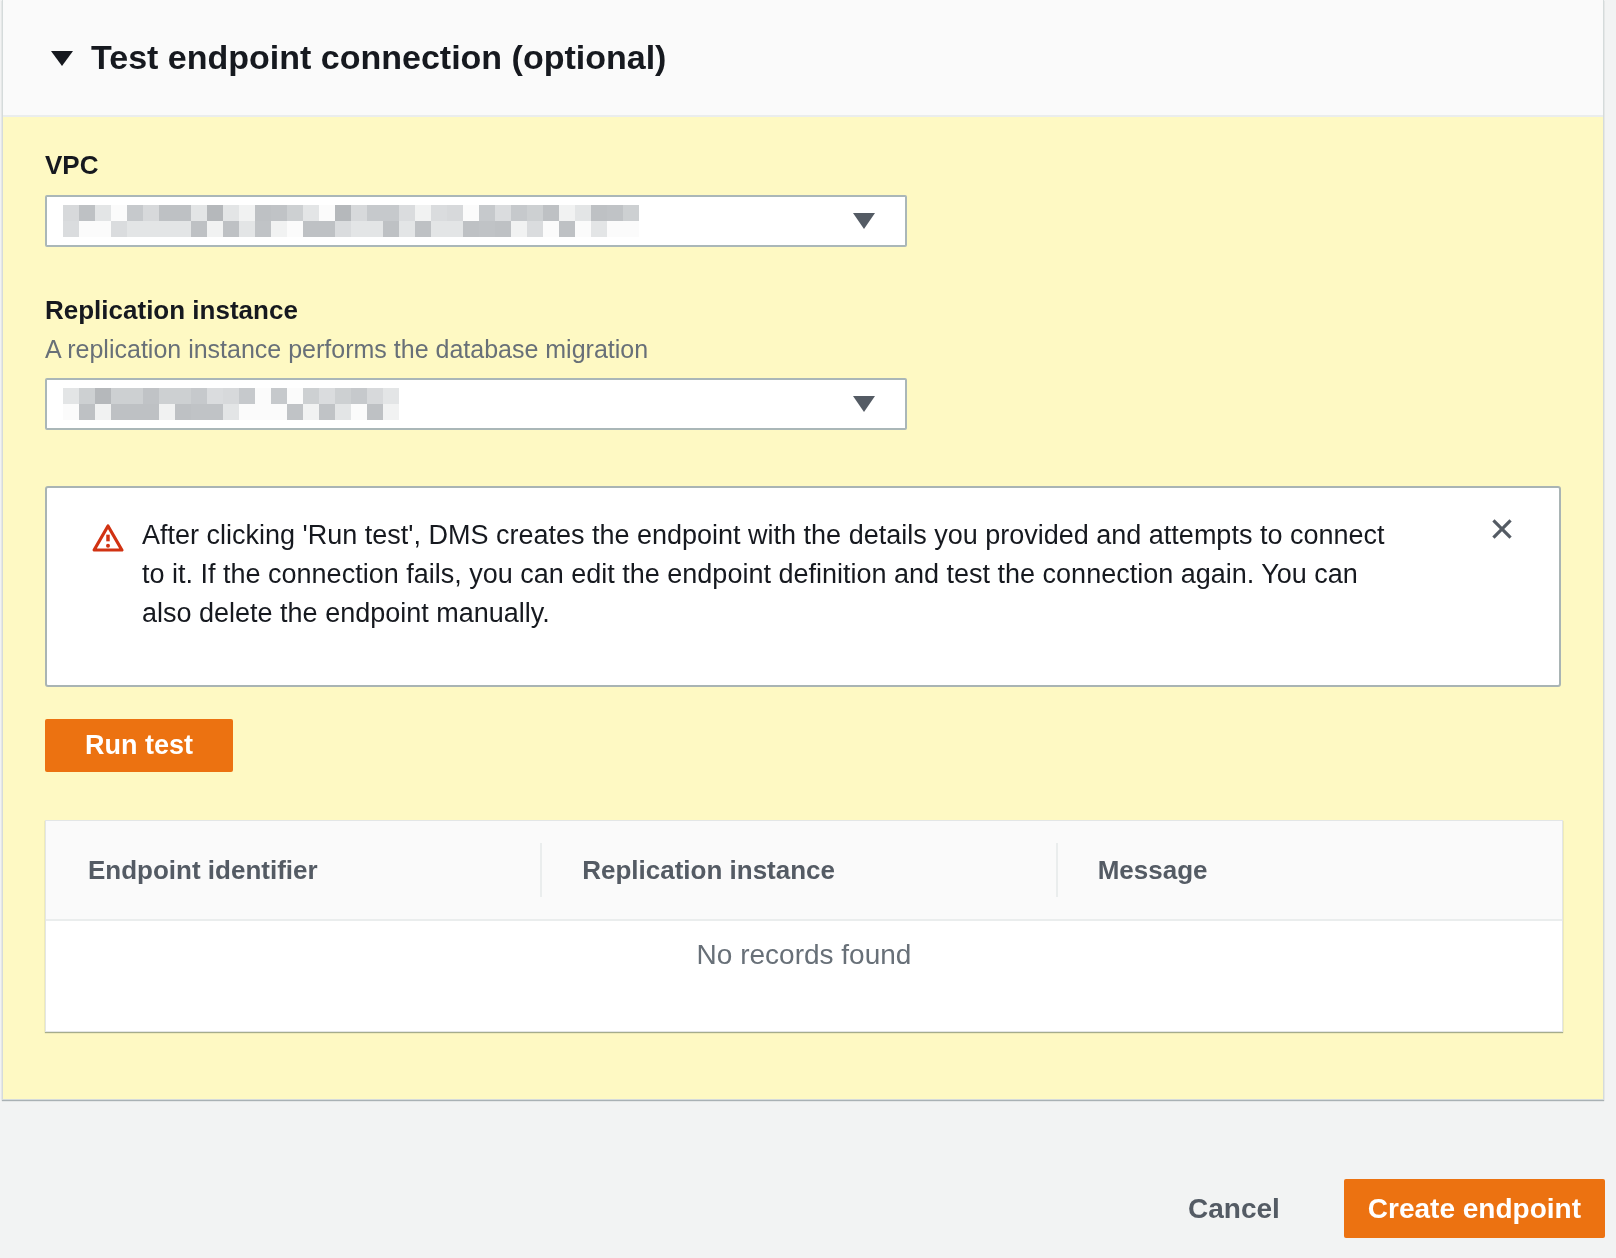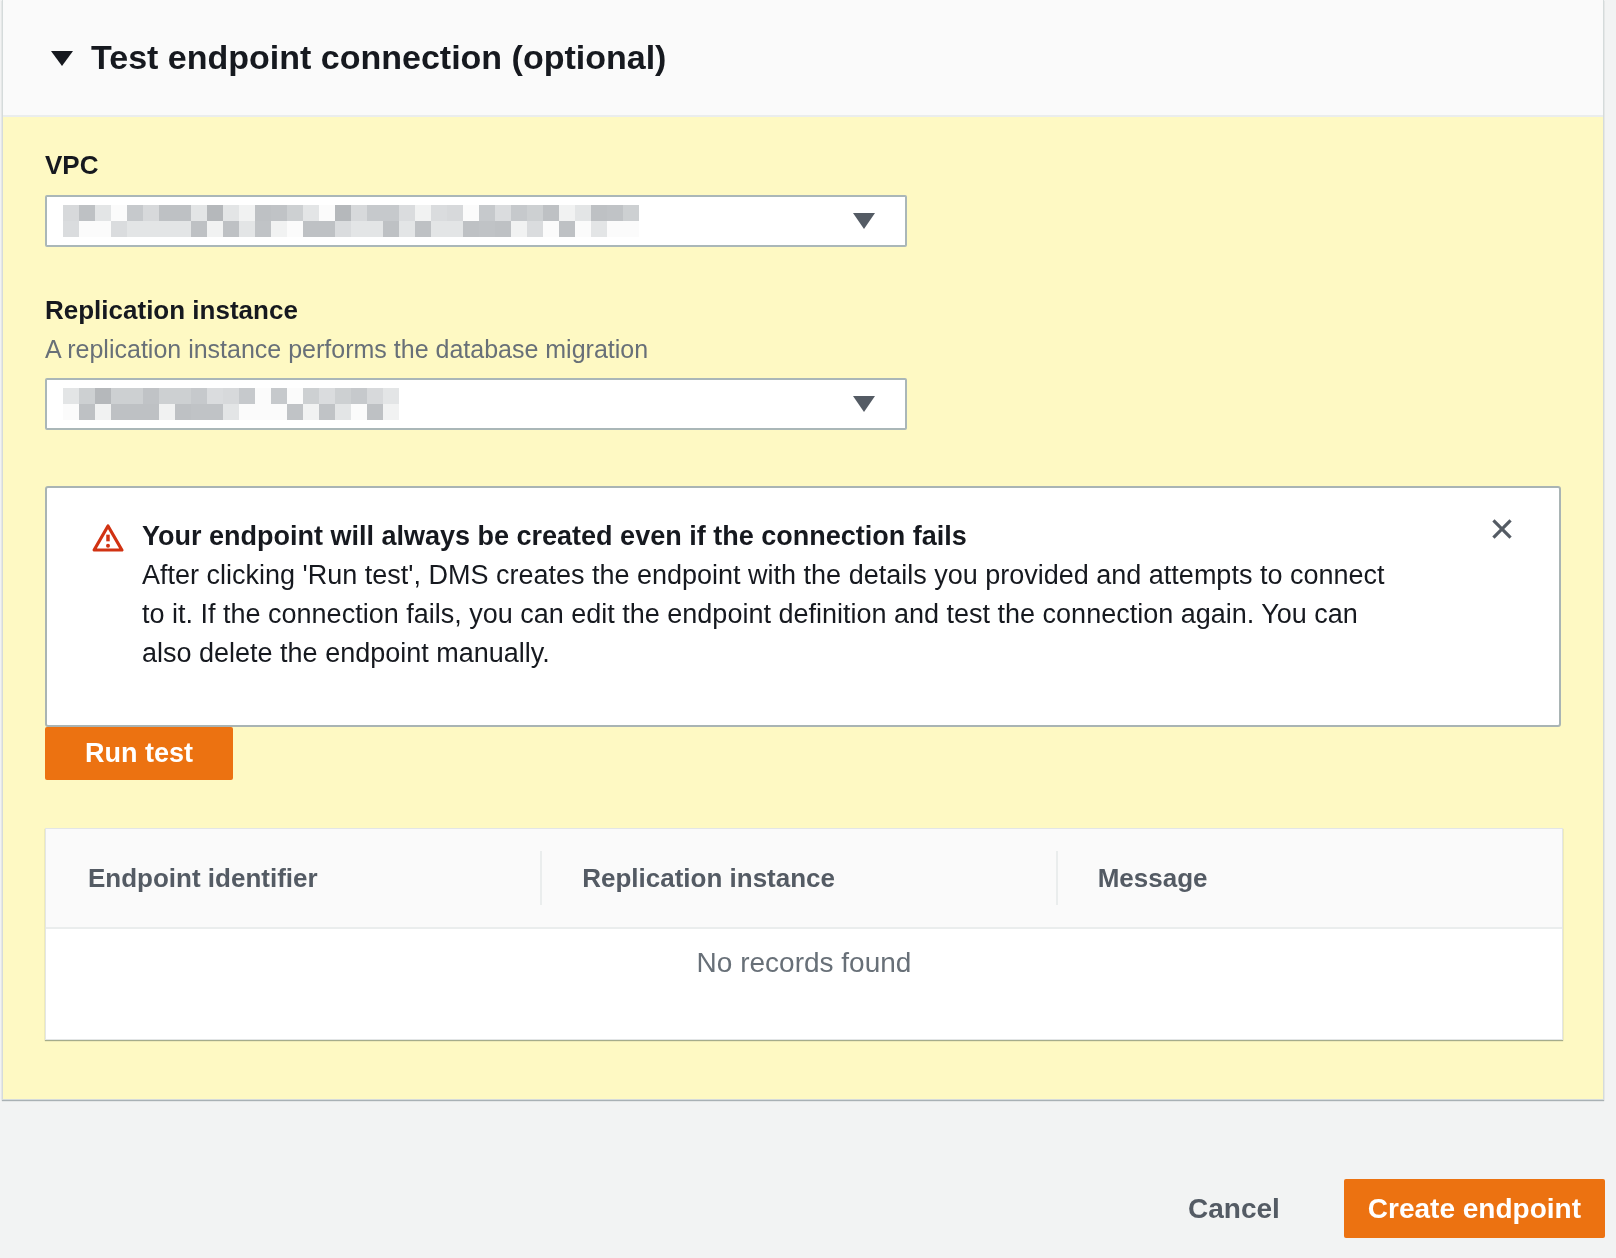--- a/index.html
+++ b/index.html
@@ -63,21 +63,21 @@
     position:absolute; top:26px; right:42px; width:30px; height:30px;
     cursor:pointer; background:none; border:none; padding:0;
   }
 
   
   .btn-primary {
     display:inline-block; background:#ec7211; color:#ffffff;
     border:none; border-radius:2px; font-weight:bold; cursor:pointer;
     font-family:"Liberation Sans", sans-serif;
   }
-  .run-test-btn { height:53px; padding:0 40px; font-size:27px; }
+  .run-test-btn { margin-top:32px; height:53px; padding:0 40px; font-size:27px; }
   .create-btn   { height:59px; padding:0 24px; font-size:28px; }
   .cancel-btn {
     background:none; border:none; cursor:pointer;
     font-size:28px; font-weight:bold; color:#545b64; margin-right:64px;
     font-family:"Liberation Sans", sans-serif;
   }
 
   
   .results-table {
     margin-top:48px; width:1518px;
@@ -257,21 +257,20 @@
 
     <div class="warning-box">
       <span class="warning-icon">
         <svg width="32" height="30" viewBox="0 0 24 22">
           <path d="M12 2 L22.4 20 L1.6 20 Z" fill="none" stroke="#d13212" stroke-width="2.4" stroke-linejoin="round"></path>
           <line x1="12" y1="8.5" x2="12" y2="13.5" stroke="#d13212" stroke-width="2.6"></line>
           <circle cx="12" cy="16.8" r="1.5" fill="#d13212"></circle>
         </svg>
       </span>
       <div class="warning-texts">
-        <div class="warning-title">Your endpoint will always be created even if the connection fails</div>
         <div class="warning-body">After clicking 'Run test', DMS creates the endpoint with the details you provided and attempts to connect
 to it. If the connection fails, you can edit the endpoint definition and test the connection again. You can
 also delete the endpoint manually.</div>
       </div>
       <button class="warning-close">
         <svg width="30" height="30" viewBox="0 0 28 28">
           <line x1="6" y1="6" x2="22" y2="22" stroke="#545b64" stroke-width="3"></line>
           <line x1="22" y1="6" x2="6" y2="22" stroke="#545b64" stroke-width="3"></line>
         </svg>
       </button>

